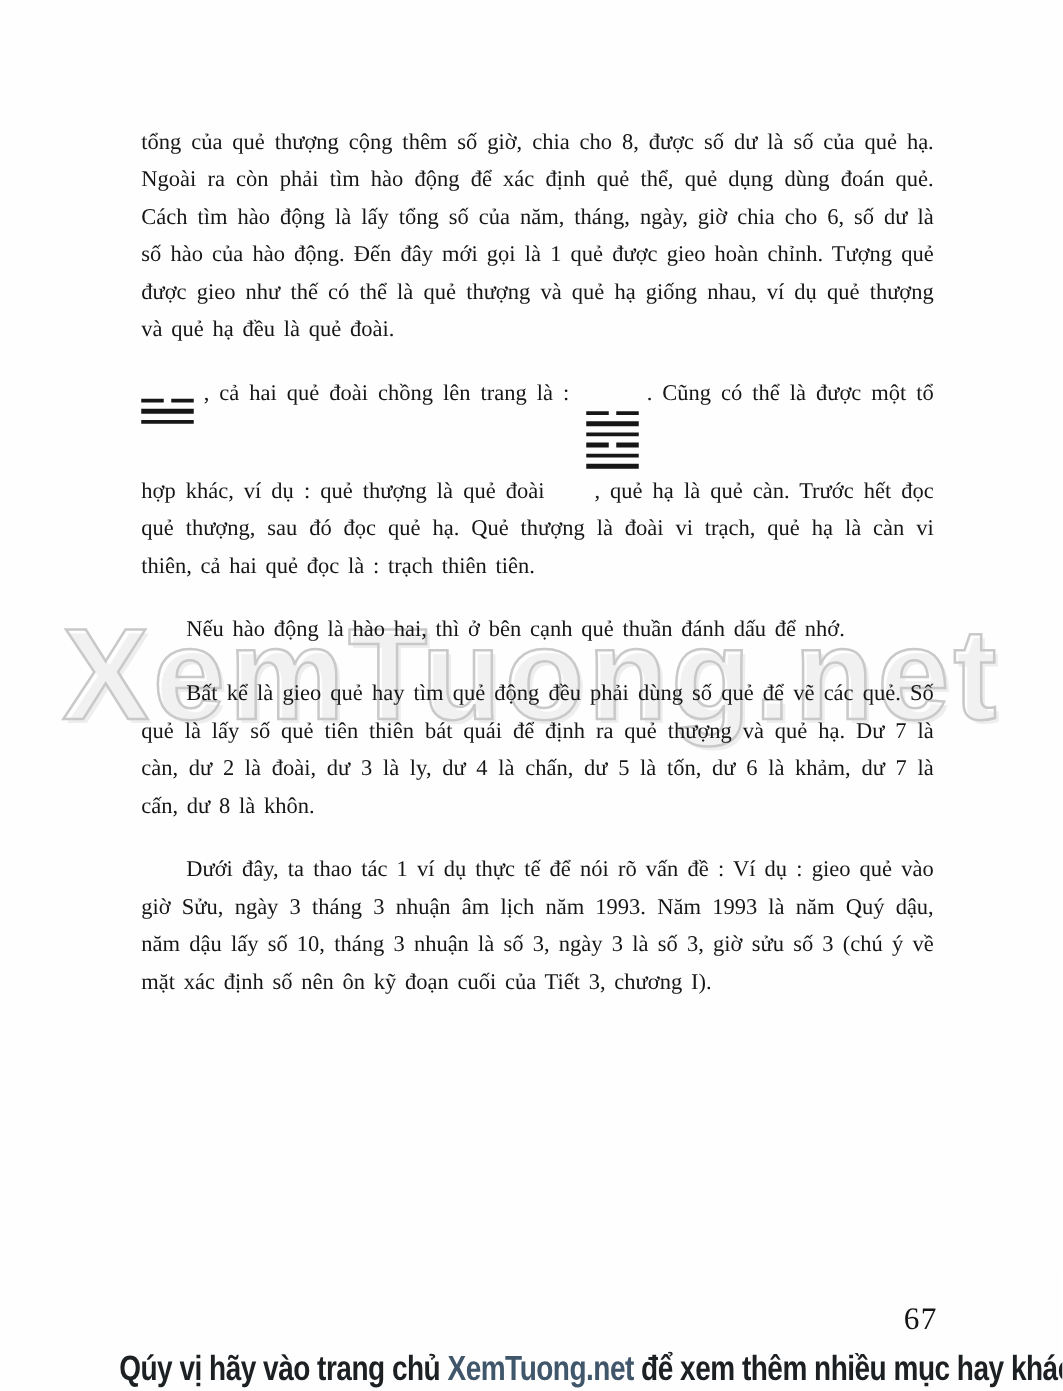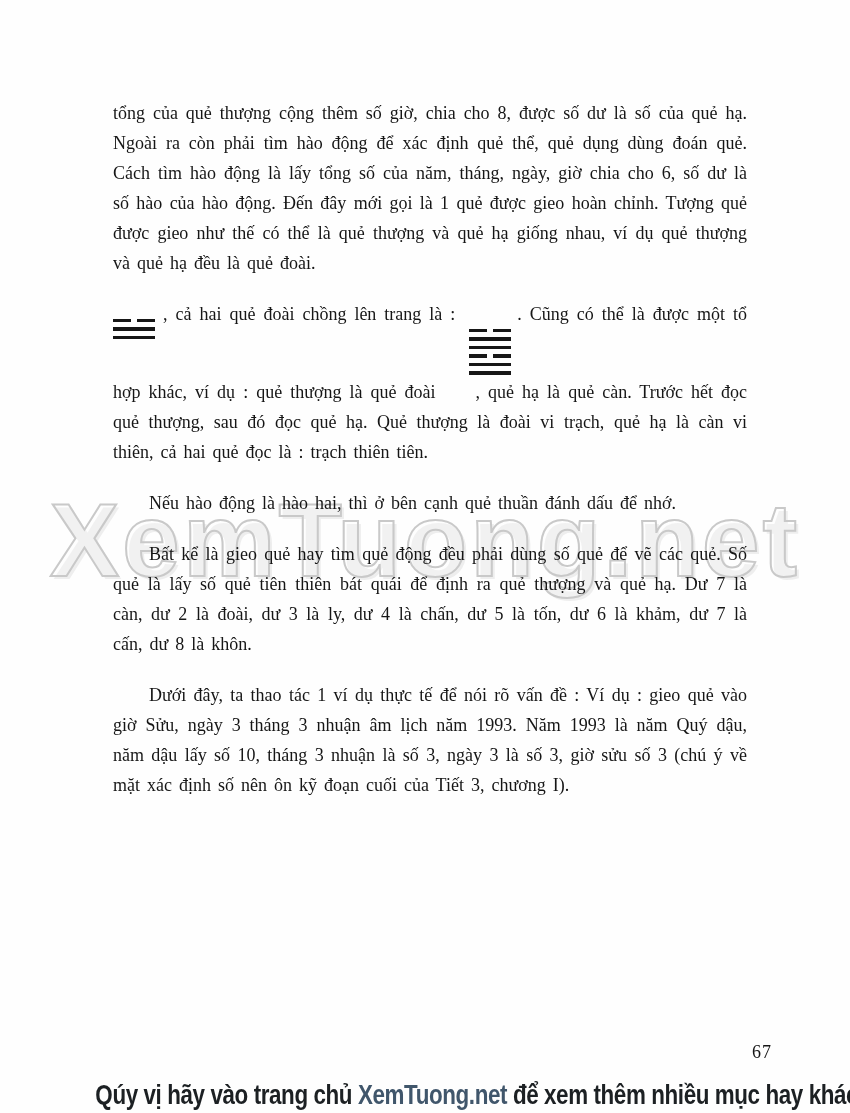--- a/index.html
+++ b/index.html
@@ -51,23 +51,23 @@
   }
   .yfig.trigram { vertical-align: -2px; }
   .yfig.hexagram { vertical-align: -12px; margin: 0 6px; }
   .yline { display: flex; height: 3.5px; background: #161616; margin: 2.5px 0; }
   .yline.broken { background: none; justify-content: space-between; }
   .yline.broken .seg { width: 18px; height: 3.5px; background: #161616; }
   .inline-gap { display: inline-block; width: 40px; }
   .page-number {
     position: absolute;
     top: 1042px;
-    right: 78px;
+    right: 100px;
     z-index: 2;
-    font-size: 18px;
+    font-size: 25px;
     letter-spacing: 1px;
   }
   .footer {
     position: absolute;
     left: 0; right: 0;
     bottom: 2px;
     text-align: center;
     z-index: 2;
     white-space: nowrap;
   }

